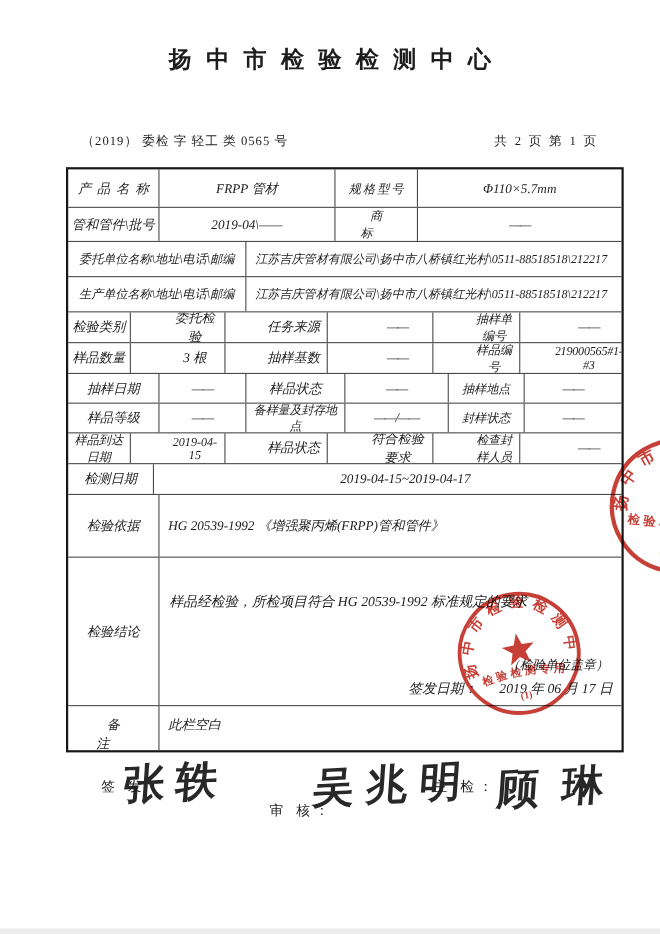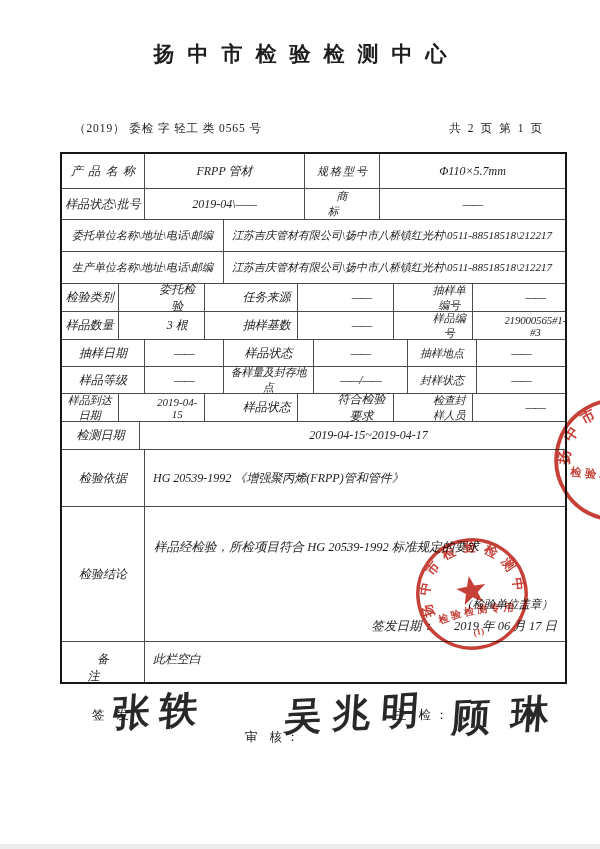--- a/index.html
+++ b/index.html
@@ -71,21 +71,21 @@
   <div class="tbl">
 
     <div class="row h35">
       <div class="c wA sp45">产品名称</div>
       <div class="c w4v1">FRPP 管材</div>
       <div class="c w4l2 sp18 tiny">规格型号</div>
       <div class="c w4v2">Φ110×5.7mm</div>
     </div>
 
     <div class="row h31">
-      <div class="c wA">样品状态\批号</div>
+      <div class="c wA">管和管件\批号</div>
       <div class="c w4v1">2019-04\——</div>
       <div class="c w4l2 sp160 tiny">商标</div>
       <div class="c w4v2 dash">——</div>
     </div>
 
     <div class="row h32">
       <div class="c wC tiny">委托单位名称\地址\电话\邮编</div>
       <div class="c wD left tiny">江苏吉庆管材有限公司\扬中市八桥镇红光村\0511-88518518\212217</div>
     </div>
 

